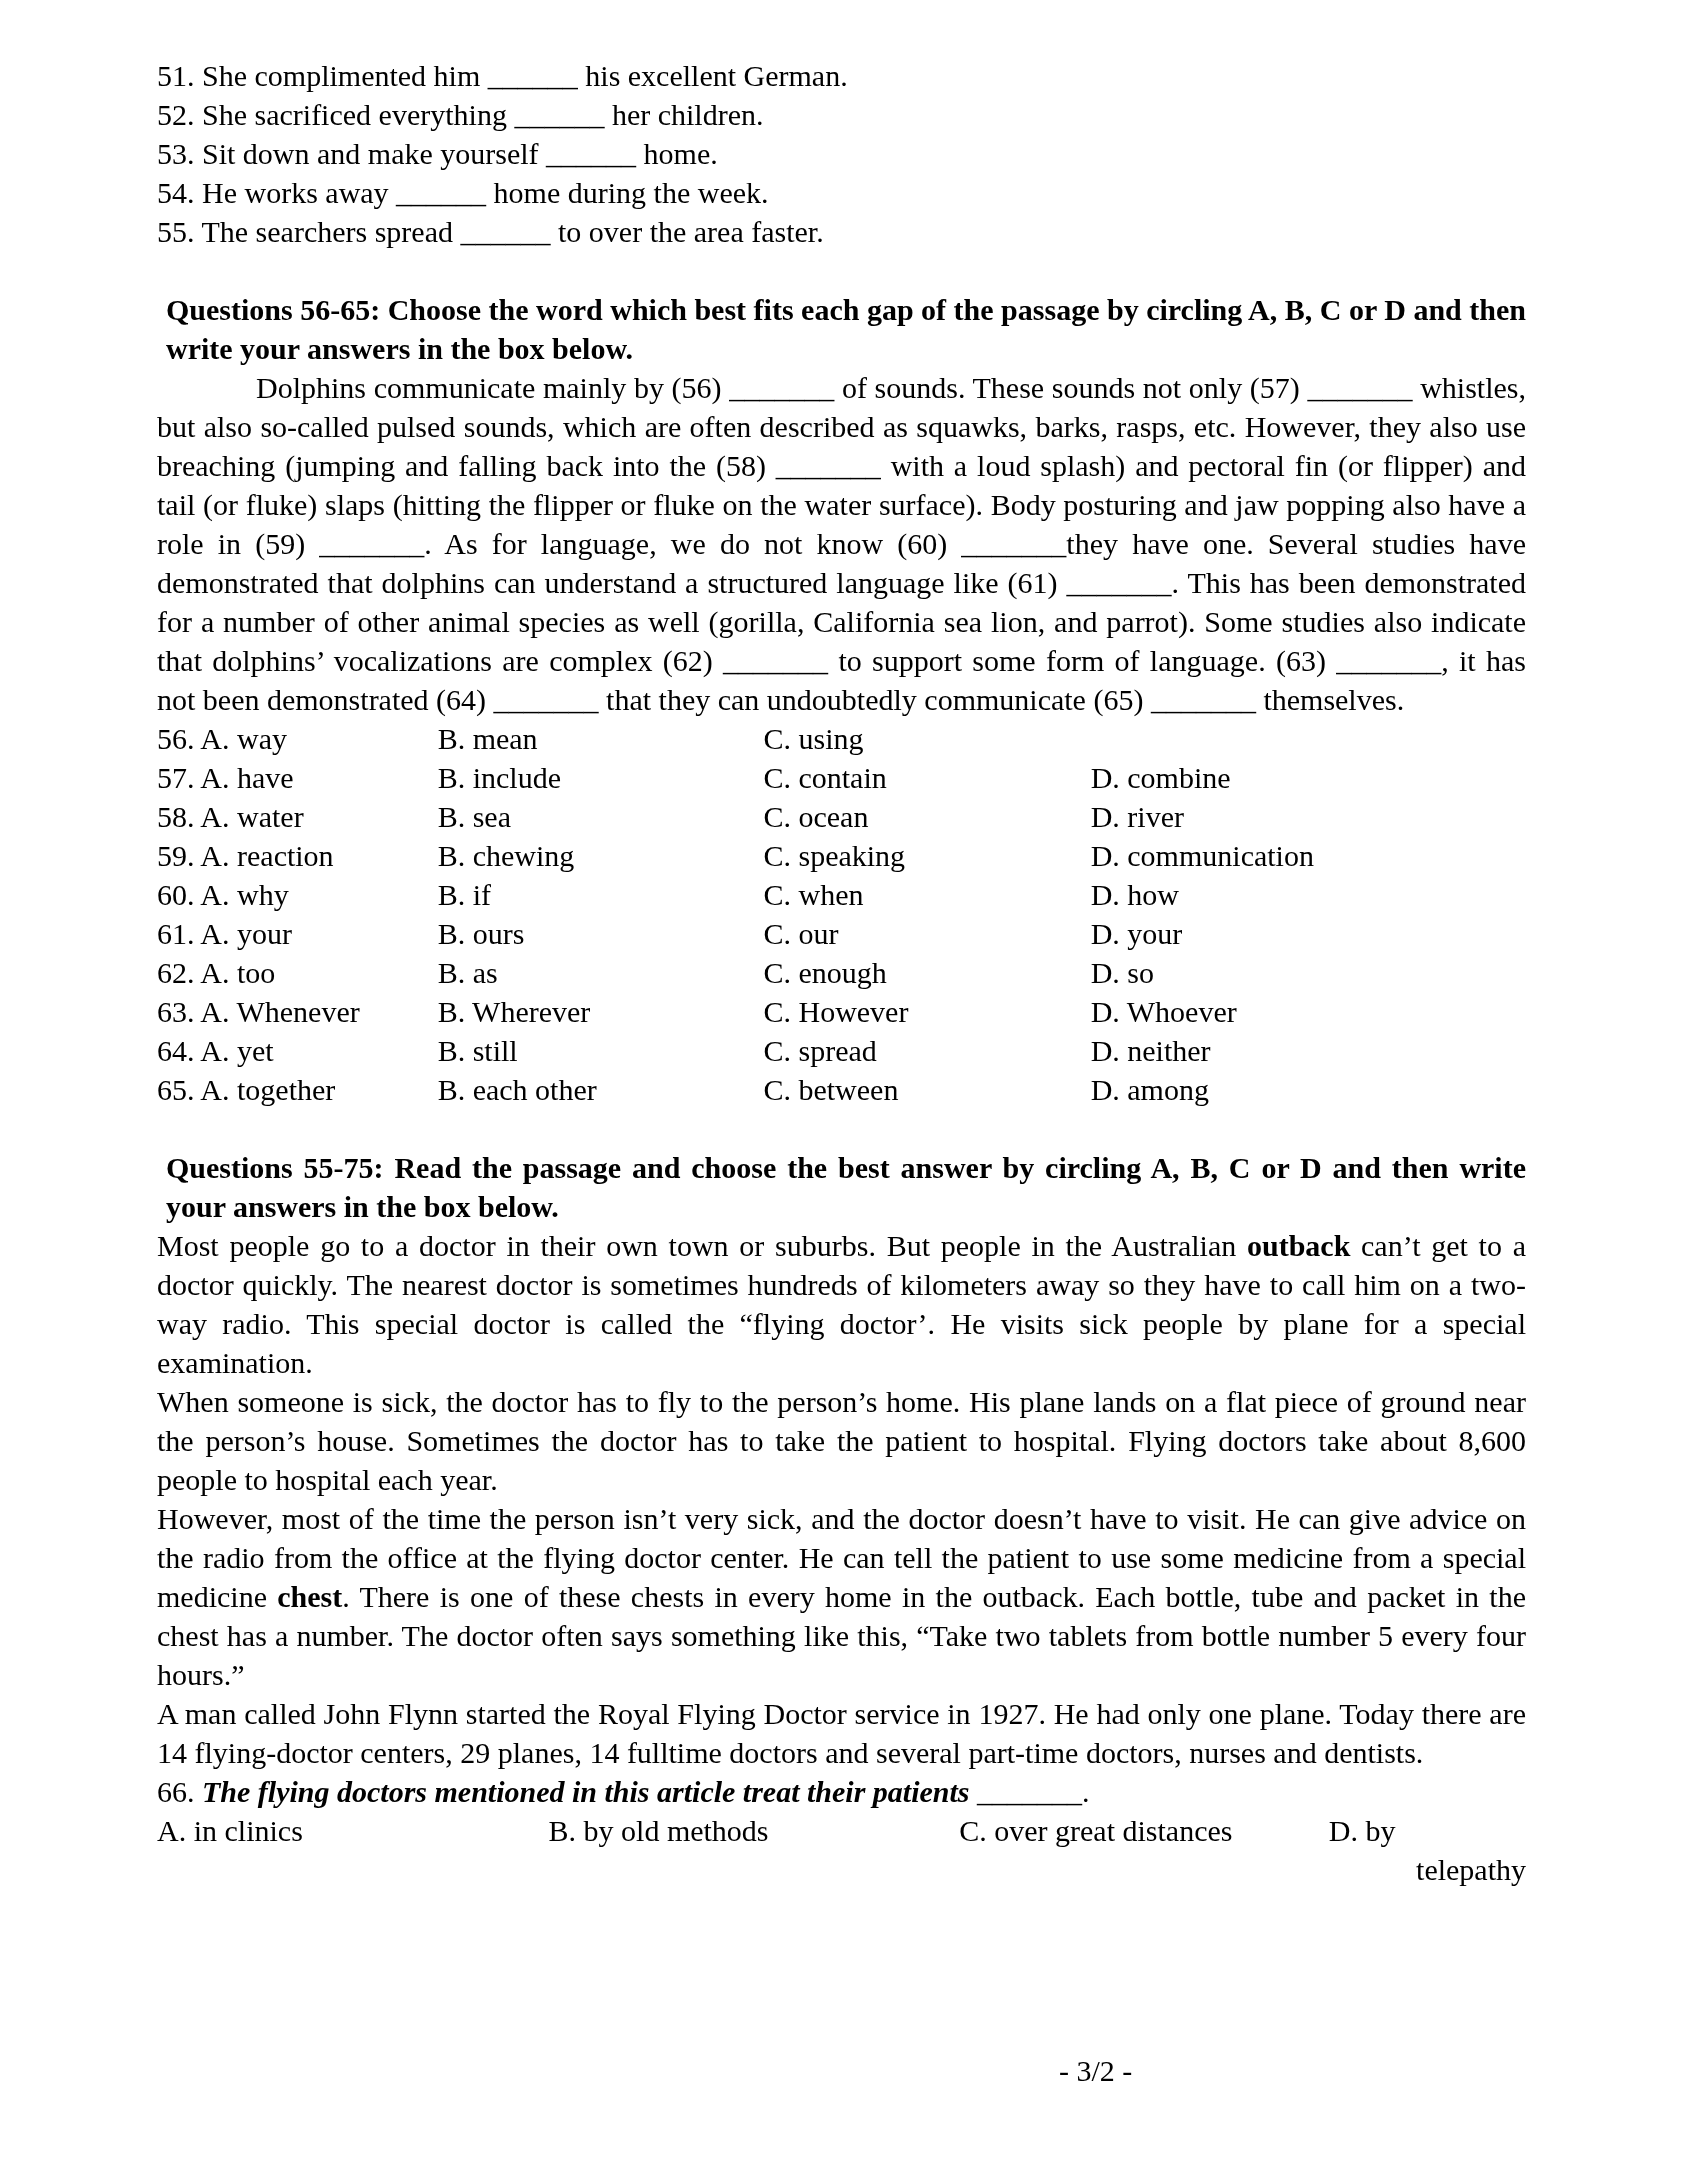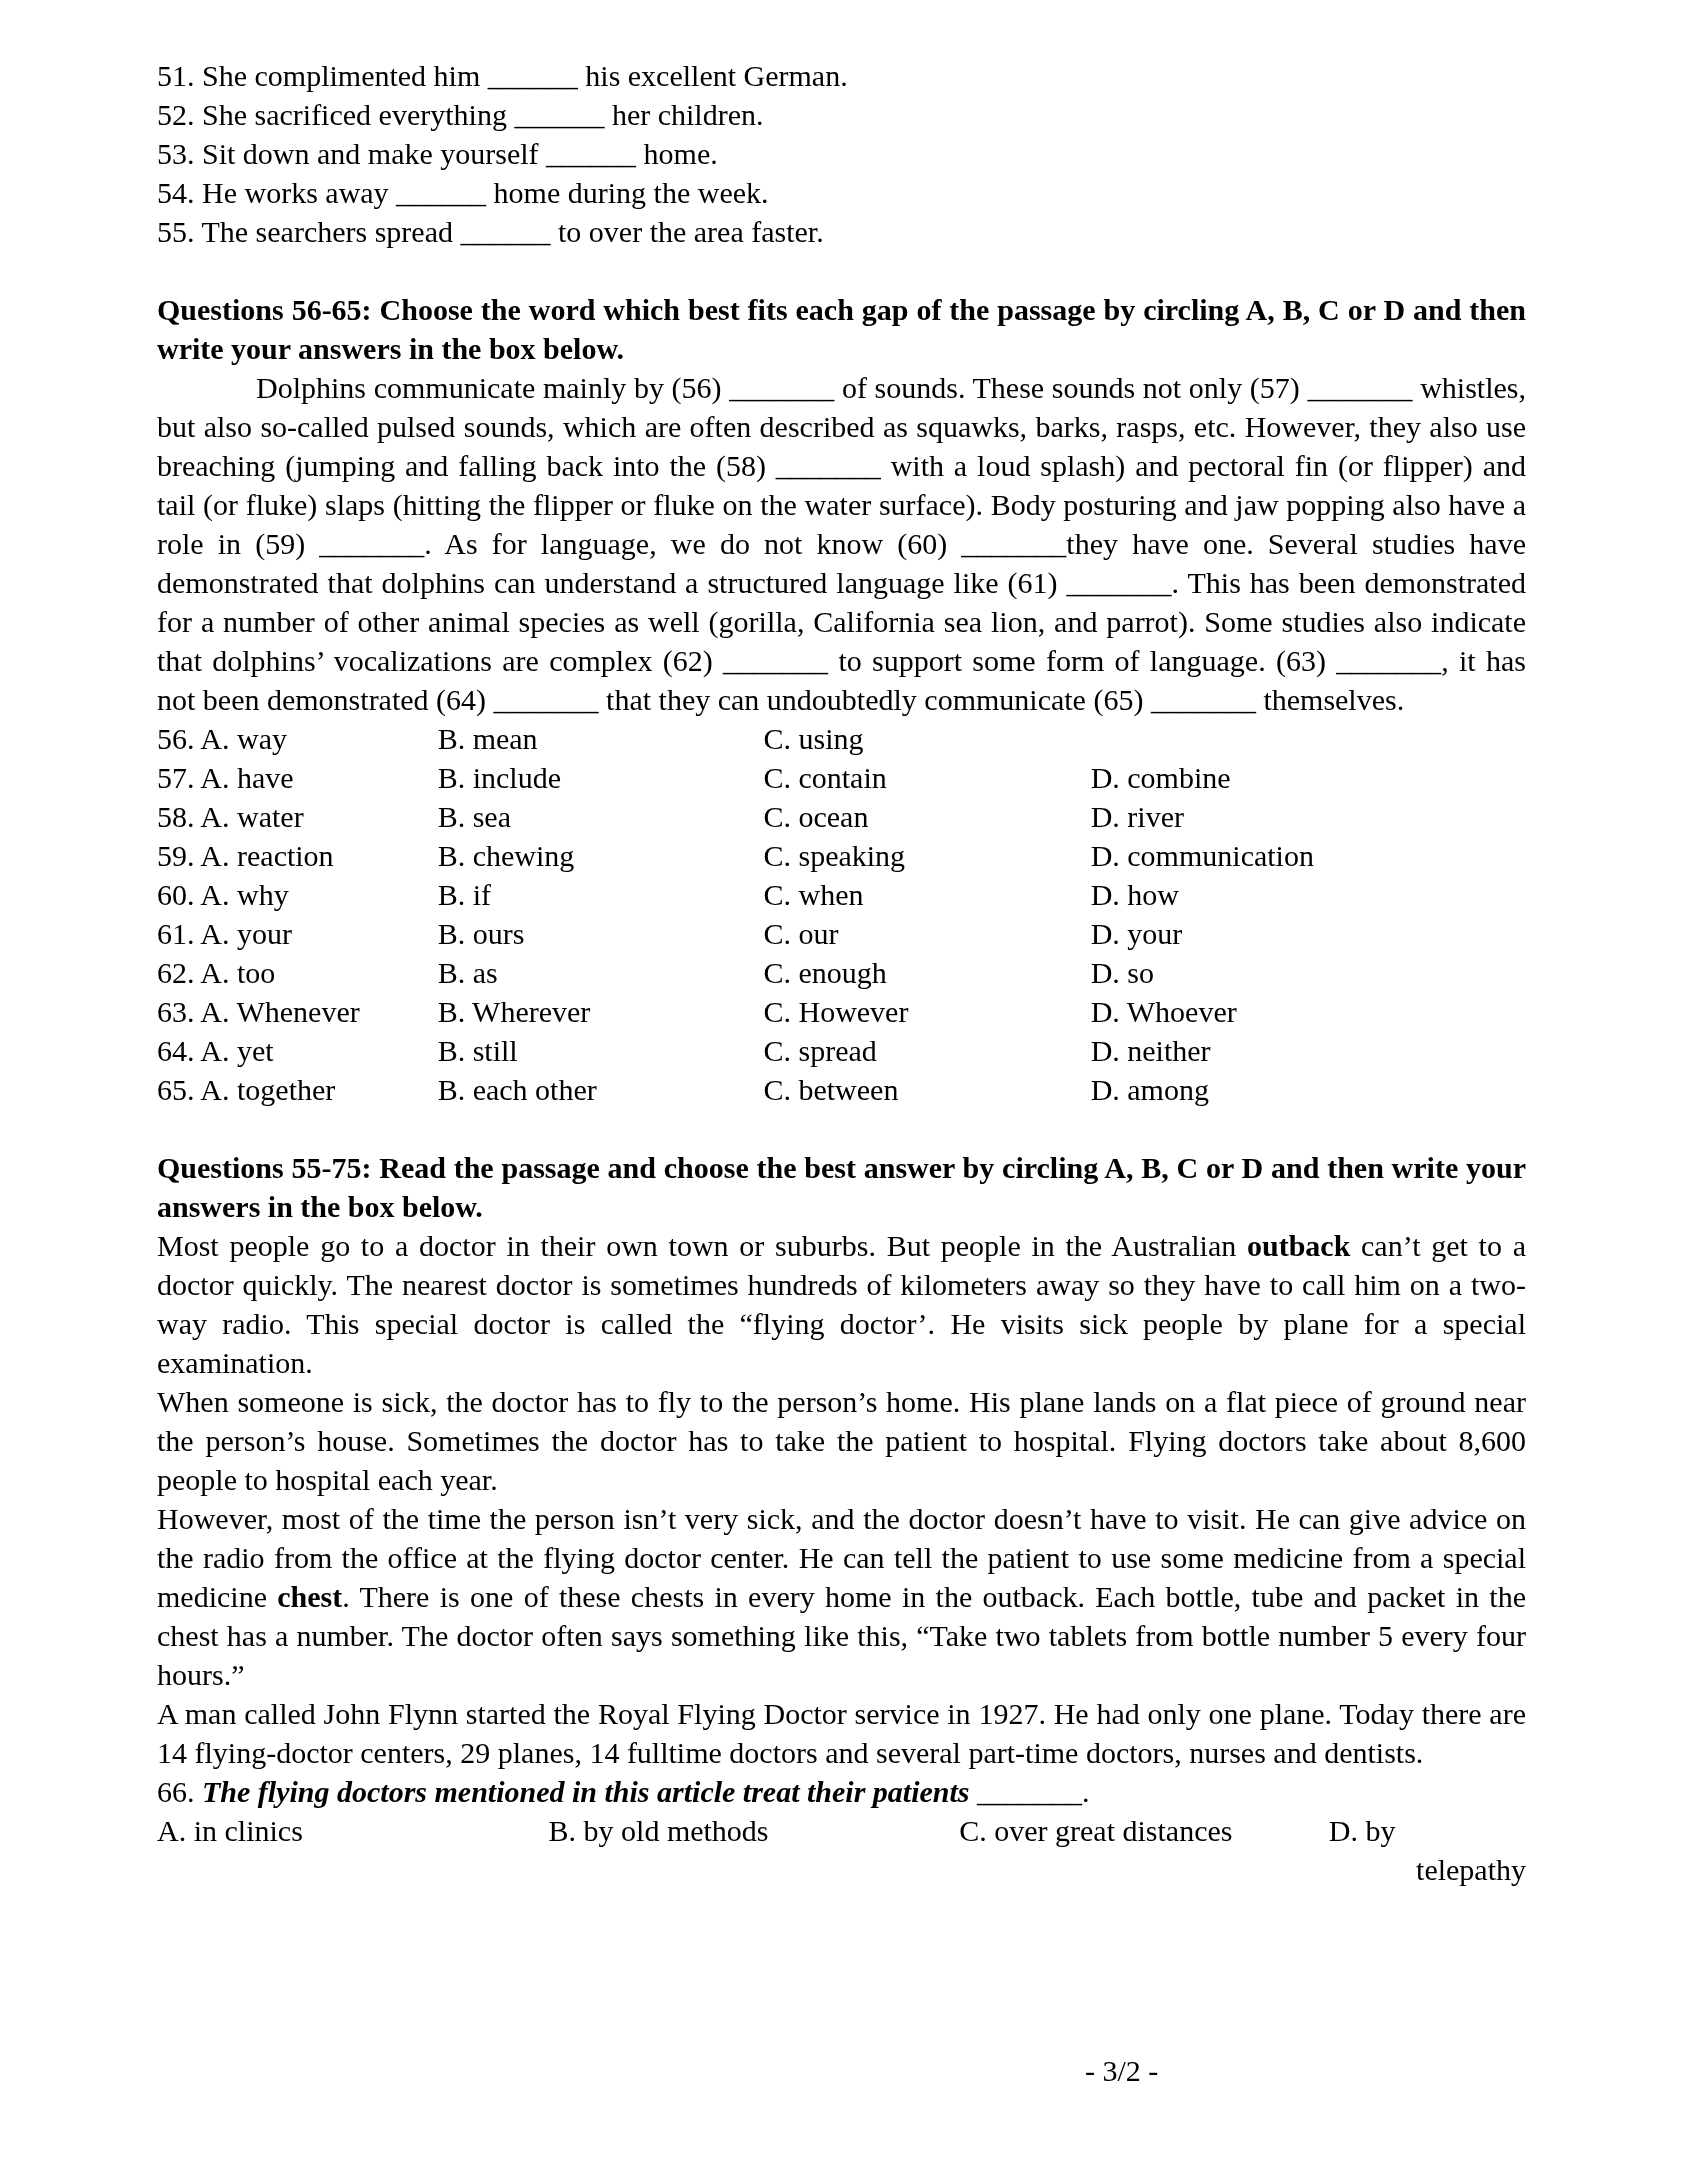--- a/index.html
+++ b/index.html
@@ -17,40 +17,41 @@
     padding: 56px 161px 0 157px;
     font-size: 30px;
     line-height: 39px;
     overflow: hidden;
   }
   .fill-item { text-align: left; }
   .heading {
     font-weight: bold;
     text-align: justify;
     margin-top: 39px;
+    margin-left: 9px;
   }
   .passage { text-align: justify; }
   .passage.indent-first { text-indent: 99px; }
   .bold-inline { font-weight: bold; }
   .mcq-row {
     display: grid;
     grid-template-columns: 20.5% 23.8% 23.9% auto;
   }
   .mcq-cell { white-space: nowrap; overflow: hidden; }
   .q66-line { text-align: left; }
   .q66-stem { font-weight: bold; font-style: italic; }
   .opt-row {
     display: grid;
     grid-template-columns: 28.6% 30% 27% auto;
   }
   .opt-cell { white-space: nowrap; overflow: hidden; }
   .opt-wrap { text-align: right; }
   .footer {
     position: absolute;
-    left: 1085px;
+    left: 1059px;
     bottom: 93px;
   }
 </style>
 </head>
 <body>
 
 <div class="page">
 
   <div>
     <div class="fill-item">51. She complimented him ______ his excellent German.</div>

